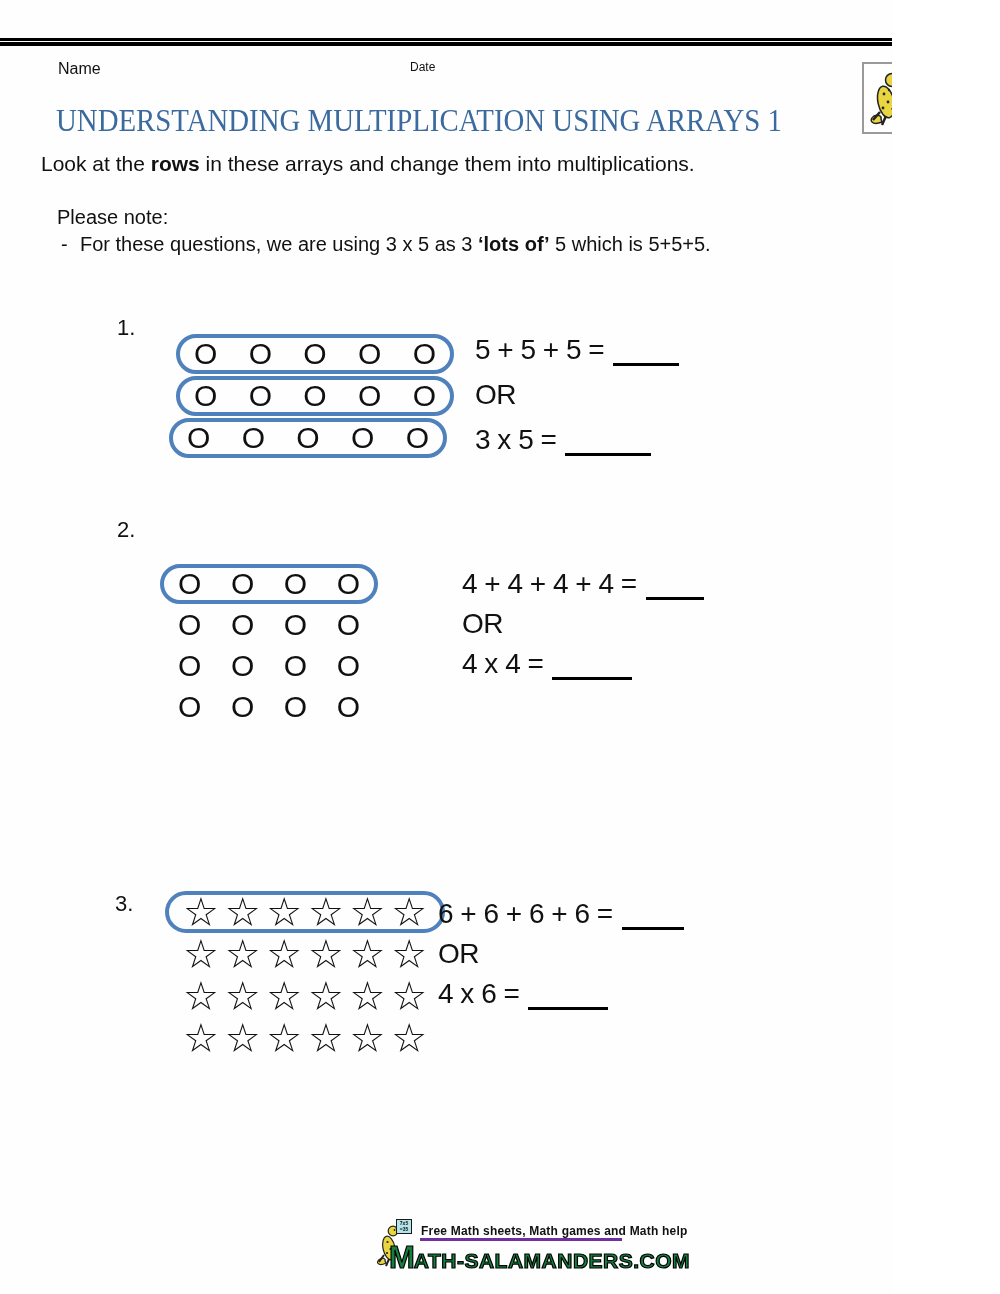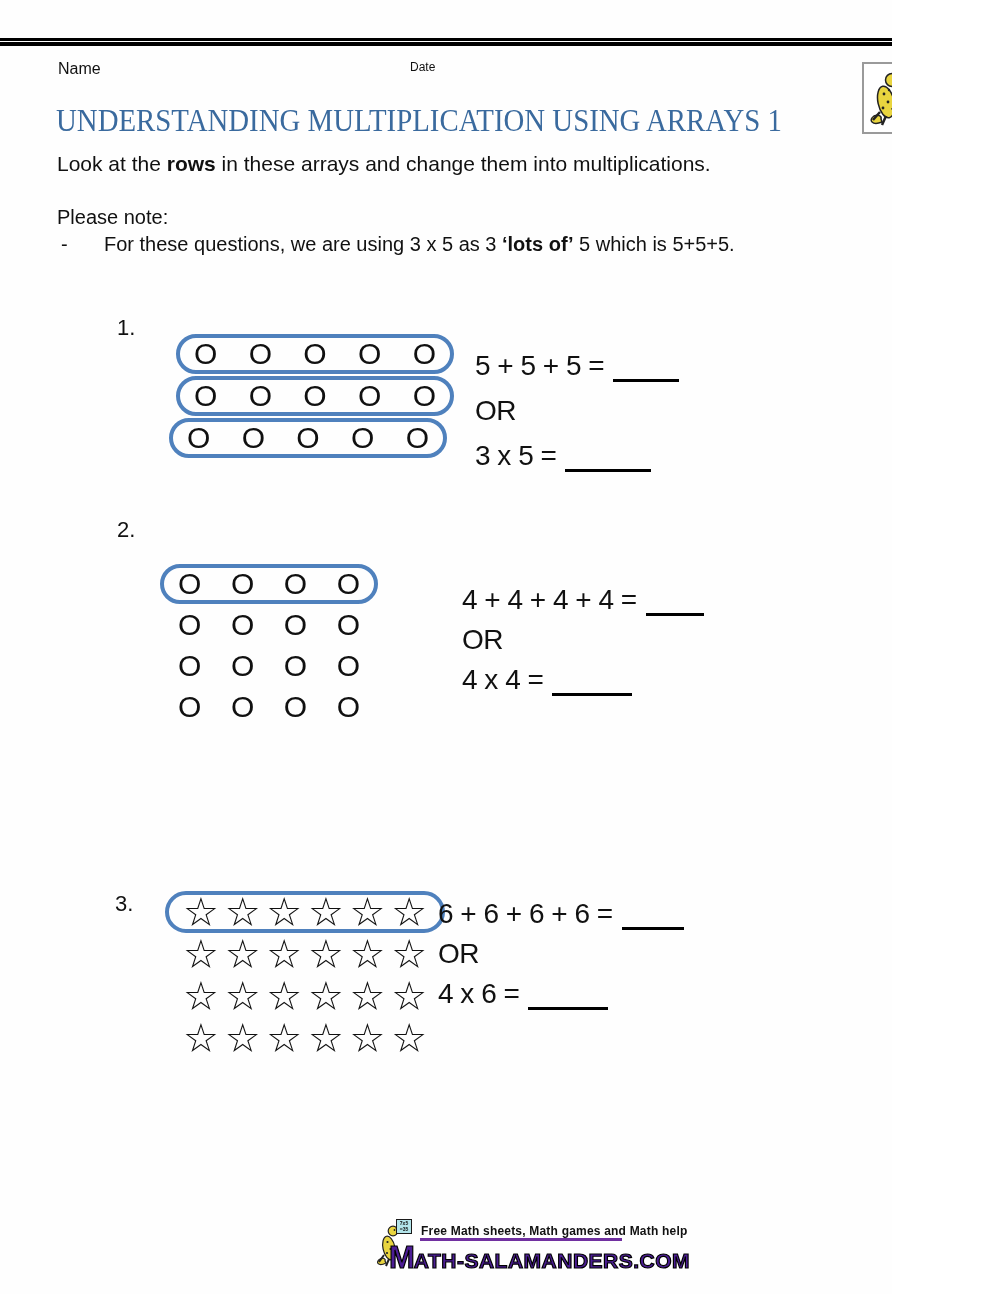--- a/index.html
+++ b/index.html
@@ -13,63 +13,63 @@
   
   .namelabel{position:absolute;left:58px;top:60px;font-size:16px;}
   .datelabel{position:absolute;left:410px;top:60px;font-size:12px;}
   .logo-box{position:absolute;left:862px;top:62px;width:82px;height:68px;border:2px solid #9a9a9a;background:#fff;}
   .logo-board{position:absolute;right:9px;top:4px;width:25px;height:24px;background:var(--board-teal,#b2e4ea);
     border:2px solid #1a1a1a;display:flex;align-items:center;justify-content:center;
     font-family:"Liberation Serif",serif;font-weight:bold;font-size:17px;box-sizing:border-box;}
   
   .title{position:absolute;left:56px;top:103px;font-family:"Liberation Serif","DejaVu Serif",serif;
     font-size:31px;color:var(--title-blue,#3a6a9e);white-space:nowrap;transform:scaleX(0.93);transform-origin:left top;}
-  .intro{position:absolute;left:57px;top:152px;font-size:21px;white-space:nowrap;}
+  .intro{position:absolute;left:41px;top:152px;font-size:21px;white-space:nowrap;}
   .note-head{position:absolute;left:57px;top:206px;font-size:20px;}
   .note-dash{position:absolute;left:61px;top:233px;font-size:20px;}
-  .note-line{position:absolute;left:104px;top:233px;font-size:20px;white-space:nowrap;text-align:center;}
+  .note-line{position:absolute;left:80px;top:233px;font-size:20px;white-space:nowrap;text-align:center;}
   
   .q .qnum{position:absolute;font-size:22px;}
   .q .array{position:absolute;}
   .q .qtext{position:absolute;}
   .qline{font-size:28px;letter-spacing:-0.5px;white-space:nowrap;}
   .blank{display:inline-block;border-bottom:3px solid #000;margin-left:9px;vertical-align:-7px;height:24px;}
   .row{display:flex;justify-content:space-between;align-items:center;padding:0 14px;
     border:4px solid transparent;border-radius:999px;box-sizing:border-box;margin-bottom:2px;}
   .row.circled{border-color:var(--ellipse-blue,#4f81bd);}
   .sym{line-height:1;color:#101010;}
   .q1 .qnum{left:117px;top:315px;}
   .q1 .array{left:176px;top:334px;}
   .q1 .row{width:278px;height:40px;}
   .q1 .row:nth-child(3){margin-left:-7px;}
   .q1 .sym,.q2 .sym{font-size:30px;}
-  .q1 .qtext{left:475px;top:334px;margin-top:16px;}
+  .q1 .qtext{left:475px;top:334px;}
   .q1 .qline{height:45px;}
   .q1 .blank-a{width:66px;}.q1 .blank-m{width:86px;}
   .q2 .qnum{left:117px;top:517px;}
   .q2 .array{left:160px;top:564px;}
   .q2 .row{width:218px;height:40px;margin-bottom:1px;}
-  .q2 .qtext{left:462px;top:584px;}
+  .q2 .qtext{left:462px;top:568px;}
   .q2 .qline{height:40px;}
   .q2 .blank-a{width:58px;}.q2 .blank-m{width:80px;}
   .q3 .qnum{left:115px;top:891px;}
   .q3 .array{left:165px;top:891px;}
   .q3 .row{width:280px;height:42px;margin-bottom:0;}
   .q3 .sym{font-size:40px;font-family:"DejaVu Sans",sans-serif;}
   .q3 .qtext{left:438px;top:898px;}
   .q3 .qline{height:40px;}
   .q3 .blank-a{width:62px;}.q3 .blank-m{width:80px;}
   
   .f-icon{position:absolute;left:374px;top:1219px;width:44px;height:52px;}
   .f-board{position:absolute;left:22px;top:0;width:16px;height:15px;background:var(--board-teal,#b2e4ea);
     border:1px solid #1a1a1a;font-size:5px;line-height:6px;text-align:center;font-weight:bold;box-sizing:border-box;}
   .tagline{position:absolute;left:421px;top:1224px;font-size:12px;font-weight:bold;letter-spacing:0.2px;}
   .prule{position:absolute;left:420px;top:1238px;width:202px;height:3px;background:var(--footer-purple,#7030a0);}
   .brand{position:absolute;left:389px;top:1240px;font-size:21px;font-weight:bold;letter-spacing:0.5px;
-    color:#4c1d95;-webkit-text-stroke:1.2px #000;white-space:nowrap;}
+    color:#15803d;-webkit-text-stroke:1.2px #000;white-space:nowrap;}
   .brand::first-letter{font-size:31px;letter-spacing:-1px;}
 </style>
 </head>
 <body>
 
 <div class="page">
 
   <div class="toprule"></div>
 
   <div class="namelabel">Name</div>

